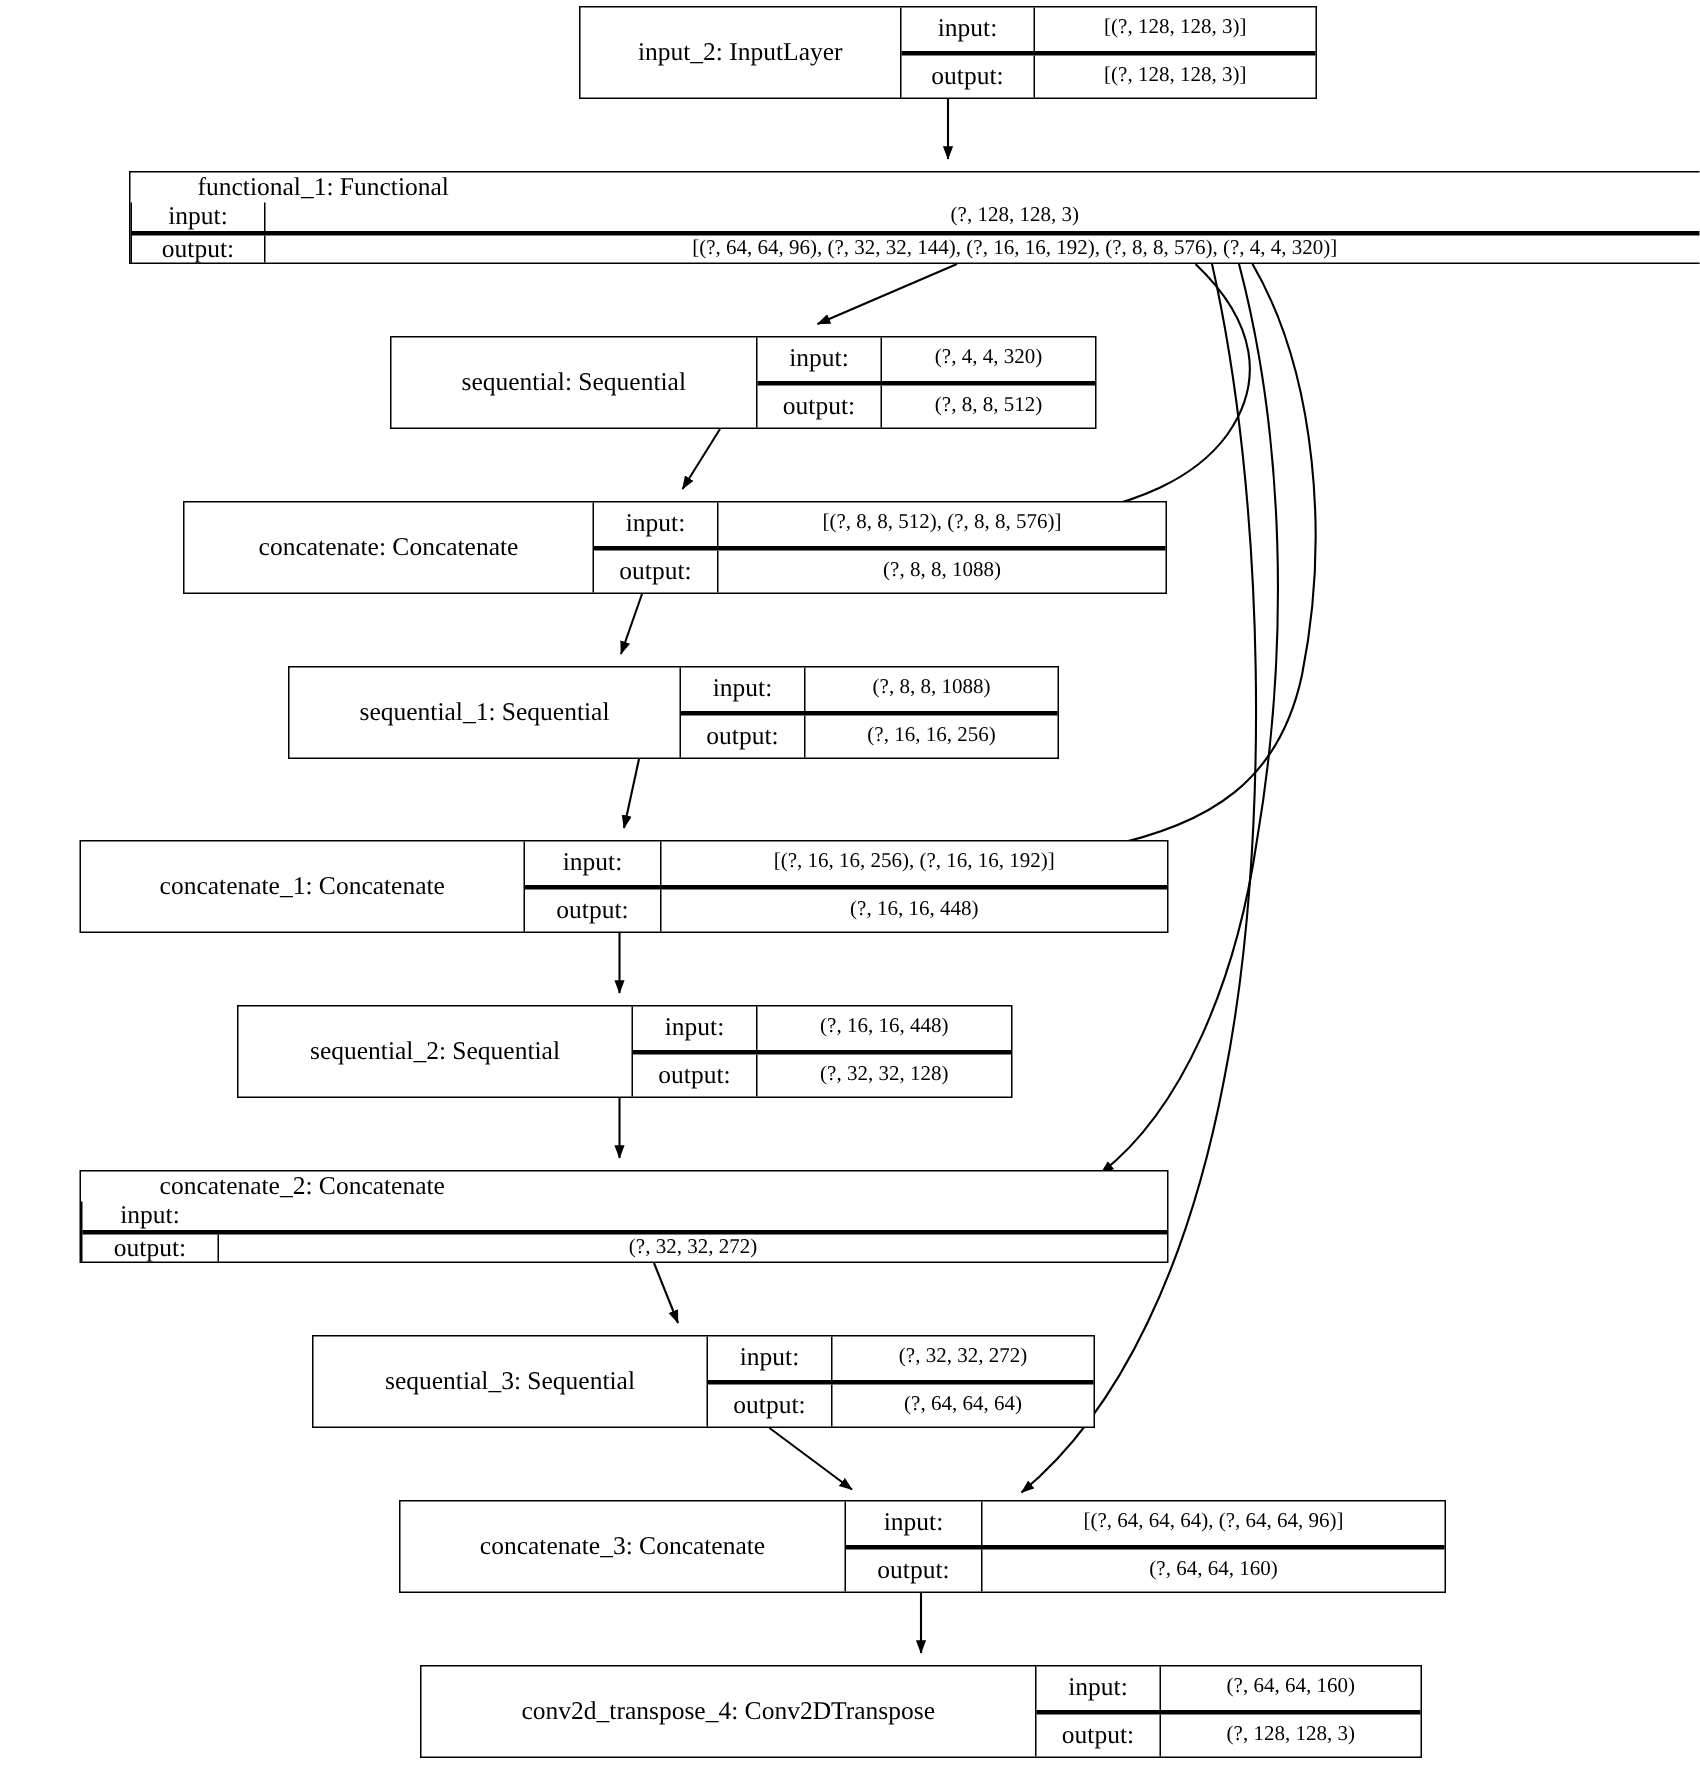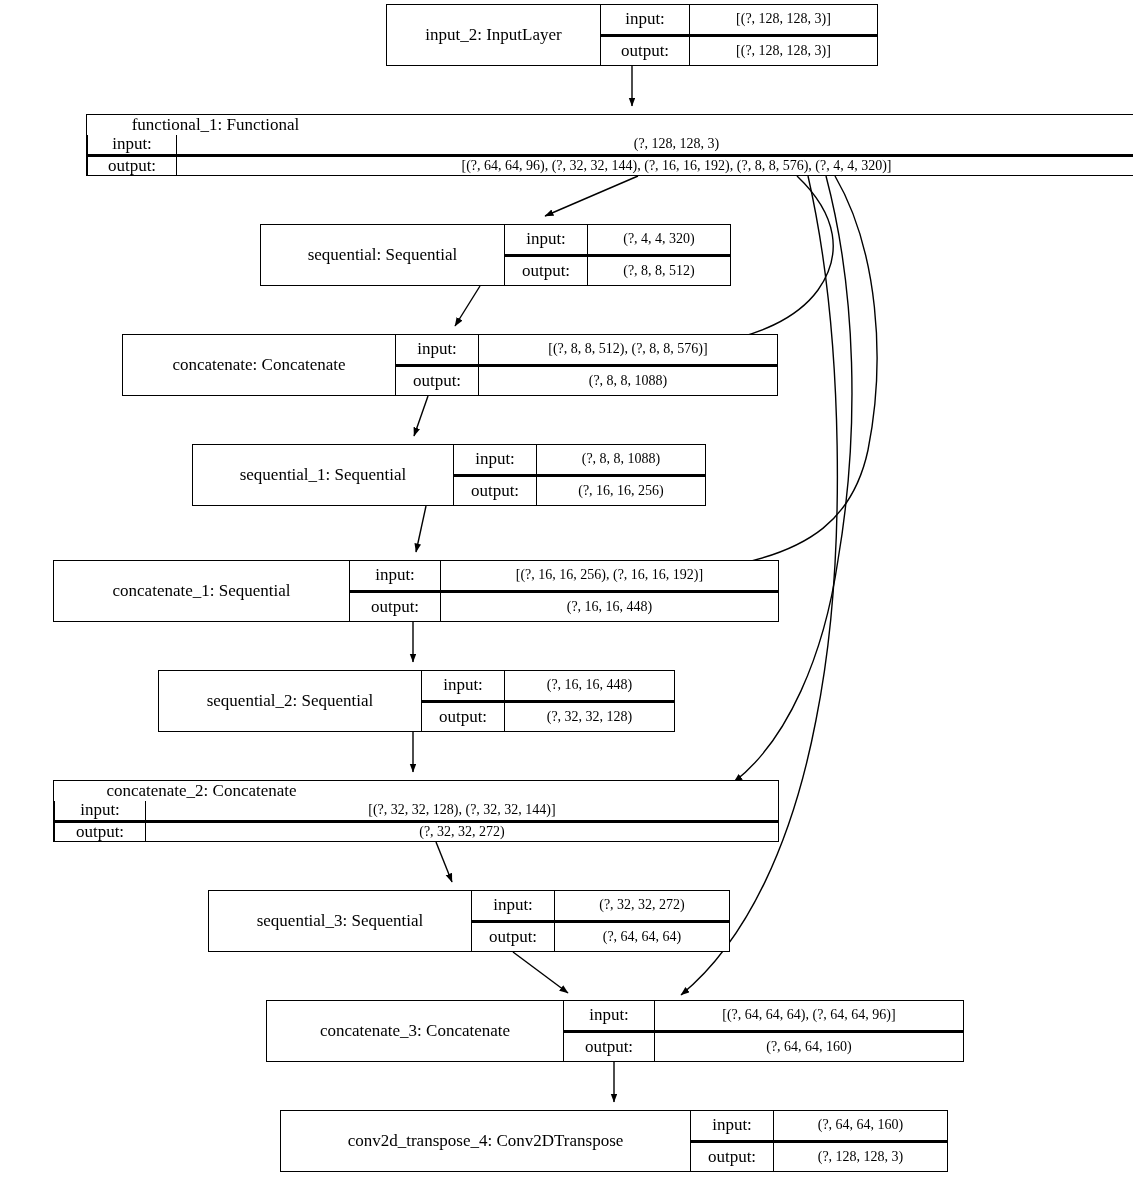--- a/index.html
+++ b/index.html
@@ -188,21 +188,21 @@
         <div class="io-value">(?, 8, 8, 1088)</div>
       </div>
       <div class="io-row">
         <div class="io-label" style="width:82px;">output:</div>
         <div class="io-value">(?, 16, 16, 256)</div>
       </div>
     </div>
   </div>
 
   <div class="node" style="left:5px; top:560px; width:726px; height:62px;">
-    <div class="node-name" style="width:295px;">concatenate_1: Sequential</div>
+    <div class="node-name" style="width:295px;">concatenate_1: Concatenate</div>
     <div class="node-io">
       <div class="io-row top">
         <div class="io-label" style="width:90px;">input:</div>
         <div class="io-value">[(?, 16, 16, 256), (?, 16, 16, 192)]</div>
       </div>
       <div class="io-row">
         <div class="io-label" style="width:90px;">output:</div>
         <div class="io-value">(?, 16, 16, 448)</div>
       </div>
     </div>
@@ -220,21 +220,20 @@
         <div class="io-value">(?, 32, 32, 128)</div>
       </div>
     </div>
   </div>
 
   <div class="node" style="left:5px; top:780px; width:726px; height:62px;flex-direction:column;">
     <div class="node-name" style="width:295px;">concatenate_2: Concatenate</div>
     <div class="node-io">
       <div class="io-row top">
         <div class="io-label" style="width:90px;">input:</div>
-        <div class="io-value">[(?, 32, 32, 128), (?, 32, 32, 144)]</div>
       </div>
       <div class="io-row">
         <div class="io-label" style="width:90px;">output:</div>
         <div class="io-value">(?, 32, 32, 272)</div>
       </div>
     </div>
   </div>
 
   <div class="node" style="left:160px; top:890px; width:522px; height:62px;">
     <div class="node-name" style="width:262px;">sequential_3: Sequential</div>

